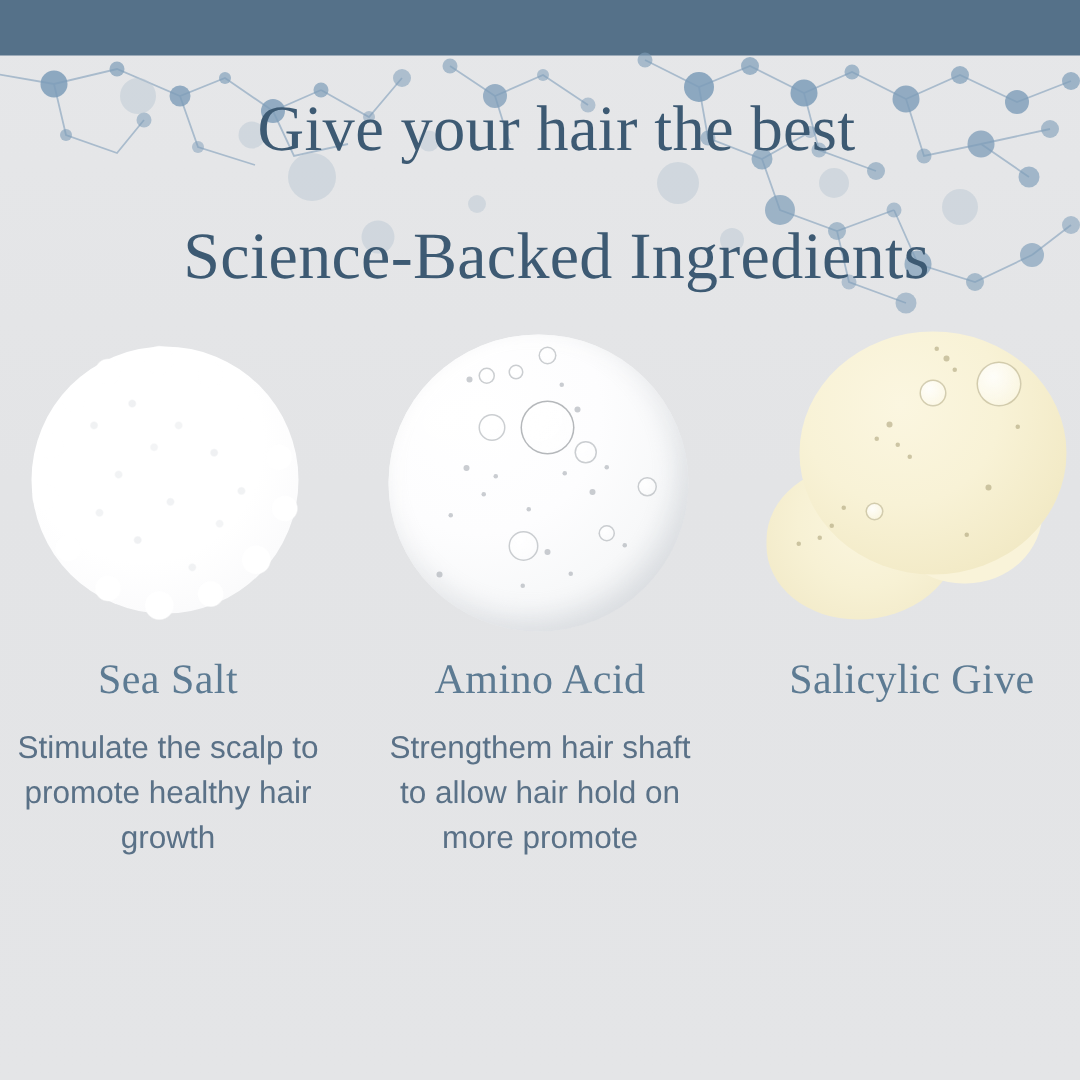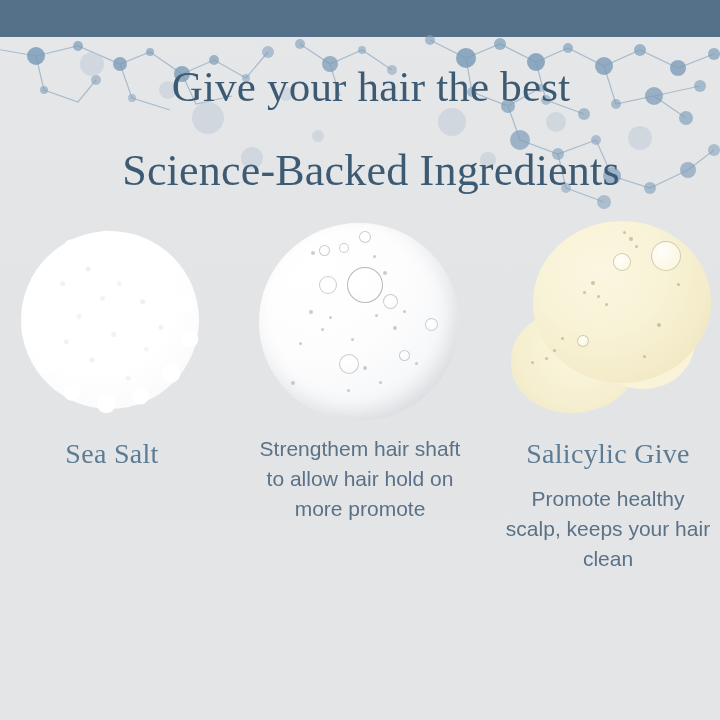--- a/index.html
+++ b/index.html
@@ -343,20 +343,21 @@
 
     <div class="col">
       <div class="art">
         <div class="salt-wrap">
           <div class="salt-base"></div>
           <div class="salt-grains"></div>
           <div class="salt-tex"></div>
         </div>
       </div>
       <div class="ing-name">Sea Salt</div>
+      <div class="ing-desc">Stimulate the scalp to promote healthy hair growth</div>
     </div>
 
     <div class="col">
       <div class="art">
         <div class="gel-wrap">
           <div class="gel-ball"></div>
           <div class="gel-high"></div>
           <div class="bubble" style="left:44%;top:22%;width:34px;height:34px;"></div>
           <div class="bubble sm" style="left:30%;top:27%;width:16px;height:16px;"></div>
           <div class="bubble sm" style="left:62%;top:36%;width:13px;height:13px;"></div>
@@ -377,20 +378,21 @@
           <div class="dotlet" style="left:60%;top:80%;width:3px;height:3px;"></div>
           <div class="dotlet" style="left:67%;top:52%;width:4px;height:4px;"></div>
           <div class="dotlet" style="left:72%;top:44%;width:3px;height:3px;"></div>
           <div class="dotlet" style="left:44%;top:84%;width:3px;height:3px;"></div>
           <div class="dotlet" style="left:20%;top:60%;width:3px;height:3px;"></div>
           <div class="dotlet" style="left:58%;top:46%;width:3px;height:3px;"></div>
           <div class="dotlet" style="left:78%;top:70%;width:3px;height:3px;"></div>
           <div class="dotlet" style="left:16%;top:80%;width:4px;height:4px;"></div>
         </div>
       </div>
+      <div class="ing-name">Amino Acid</div>
       <div class="ing-desc">Strengthem hair shaft to allow hair hold on more promote</div>
     </div>
 
     <div class="col">
       <div class="art">
         <div class="serum-wrap">
           <div class="serum-tail"></div>
           <div class="serum-link"></div>
           <div class="serum-main"></div>
           <div class="serum-bubble" style="left:146px;top:20px;width:28px;height:28px;"></div>
@@ -406,17 +408,16 @@
           <div class="serum-dot" style="left:152px;top:102px;width:4px;height:4px;"></div>
           <div class="serum-dot" style="left:138px;top:134px;width:3px;height:3px;"></div>
           <div class="serum-dot" style="left:48px;top:128px;width:3px;height:3px;"></div>
           <div class="serum-dot" style="left:40px;top:136px;width:3px;height:3px;"></div>
           <div class="serum-dot" style="left:26px;top:140px;width:3px;height:3px;"></div>
           <div class="serum-dot" style="left:56px;top:116px;width:3px;height:3px;"></div>
           <div class="serum-dot" style="left:172px;top:62px;width:3px;height:3px;"></div>
         </div>
       </div>
       <div class="ing-name">Salicylic Give</div>
-      <div class="ing-desc">Promote healthy scalp, keeps your hair clean</div>
     </div>
 
   </div>
 </div>
 
 </body></html>

